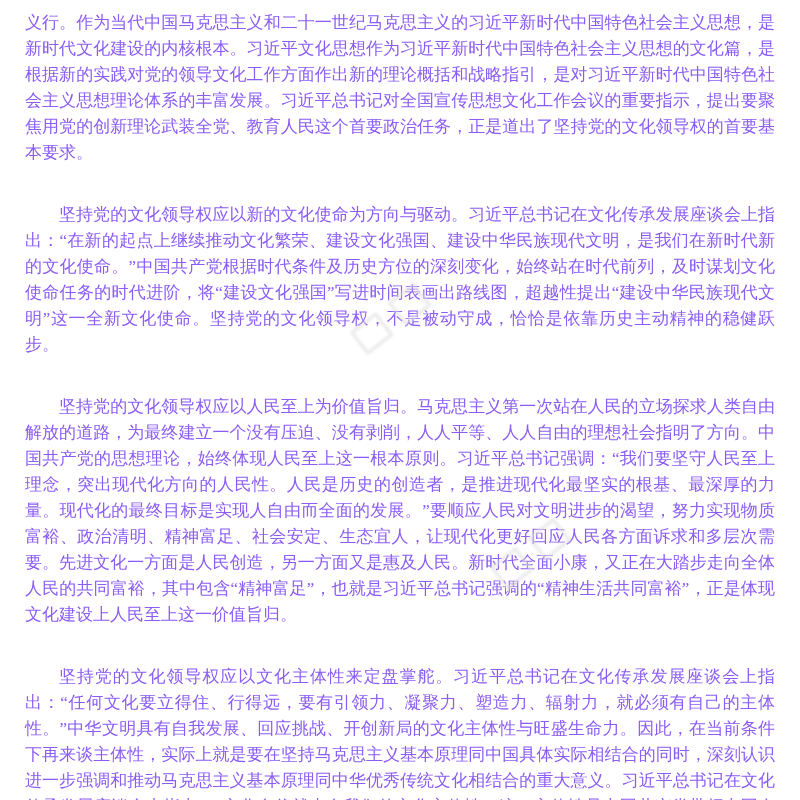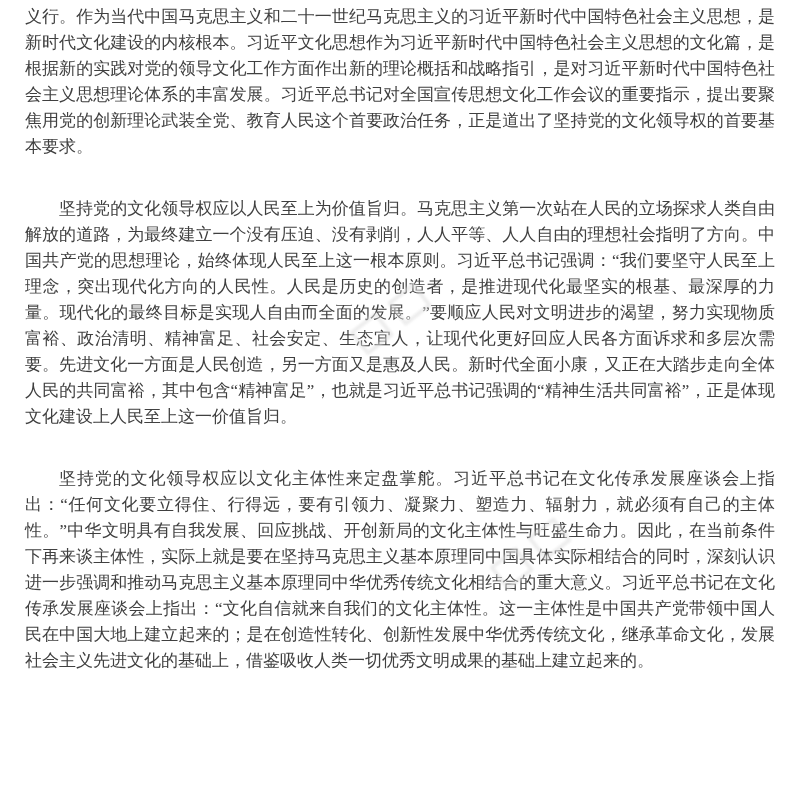--- a/index.html
+++ b/index.html
@@ -11,25 +11,25 @@
     width: 800px;
     height: 800px;
     overflow: hidden;
     position: relative;
   }
   .page {
     position: relative;
     box-sizing: border-box;
     width: 800px;
     height: 800px;
-    padding: 4px 25px 0 25px;
+    padding: 10px 25px 0 25px;
     font-family: "Liberation Serif", serif;
     font-size: 17px;
     line-height: 26px;
-    color: #404040;
+    color: #8b5cf6;
     text-align: justify;
   }
   .page p.para {
     margin: 0 0 36px 0;
     text-indent: 2em;
   }
   .page p.para.no-indent {
     text-indent: 0;
   }
   
@@ -54,18 +54,19 @@
   .wm::before { left: 4px; }
   .wm::after  { right: 10px; }
   .wm1 { left: 345px; top: 295px; }
   .wm2 { left: 485px; top: 530px; }
 </style>
 </head>
 <body>
 
 <div class="page">
   <p class="para no-indent">义行。作为当代中国马克思主义和二十一世纪马克思主义的习近平新时代中国特色社会主义思想，是新时代文化建设的内核根本。习近平文化思想作为习近平新时代中国特色社会主义思想的文化篇，是根据新的实践对党的领导文化工作方面作出新的理论概括和战略指引，是对习近平新时代中国特色社会主义思想理论体系的丰富发展。习近平总书记对全国宣传思想文化工作会议的重要指示，提出要聚焦用党的创新理论武装全党、教育人民这个首要政治任务，正是道出了坚持党的文化领导权的首要基本要求。</p>
+  <p class="para">坚持党的文化领导权应以新的文化使命为方向与驱动。习近平总书记在文化传承发展座谈会上指出：“在新的起点上继续推动文化繁荣、建设文化强国、建设中华民族现代文明，是我们在新时代新的文化使命。”中国共产党根据时代条件及历史方位的深刻变化，始终站在时代前列，及时谋划文化使命任务的时代进阶，将“建设文化强国”写进时间表画出路线图，超越性提出“建设中华民族现代文明”这一全新文化使命。坚持党的文化领导权，不是被动守成，恰恰是依靠历史主动精神的稳健跃步。</p>
   <p class="para">坚持党的文化领导权应以人民至上为价值旨归。马克思主义第一次站在人民的立场探求人类自由解放的道路，为最终建立一个没有压迫、没有剥削，人人平等、人人自由的理想社会指明了方向。中国共产党的思想理论，始终体现人民至上这一根本原则。习近平总书记强调：“我们要坚守人民至上理念，突出现代化方向的人民性。人民是历史的创造者，是推进现代化最坚实的根基、最深厚的力量。现代化的最终目标是实现人自由而全面的发展。”要顺应人民对文明进步的渴望，努力实现物质富裕、政治清明、精神富足、社会安定、生态宜人，让现代化更好回应人民各方面诉求和多层次需要。先进文化一方面是人民创造，另一方面又是惠及人民。新时代全面小康，又正在大踏步走向全体人民的共同富裕，其中包含“精神富足”，也就是习近平总书记强调的“精神生活共同富裕”，正是体现文化建设上人民至上这一价值旨归。</p>
   <p class="para">坚持党的文化领导权应以文化主体性来定盘掌舵。习近平总书记在文化传承发展座谈会上指出：“任何文化要立得住、行得远，要有引领力、凝聚力、塑造力、辐射力，就必须有自己的主体性。”中华文明具有自我发展、回应挑战、开创新局的文化主体性与旺盛生命力。因此，在当前条件下再来谈主体性，实际上就是要在坚持马克思主义基本原理同中国具体实际相结合的同时，深刻认识进一步强调和推动马克思主义基本原理同中华优秀传统文化相结合的重大意义。习近平总书记在文化传承发展座谈会上指出：“文化自信就来自我们的文化主体性。这一主体性是中国共产党带领中国人民在中国大地上建立起来的；是在创造性转化、创新性发展中华优秀传统文化，继承革命文化，发展社会主义先进文化的基础上，借鉴吸收人类一切优秀文明成果的基础上建立起来的。</p>
 
   <div class="wm wm1"></div>
   <div class="wm wm2"></div>
 </div>
 
 </body></html>

